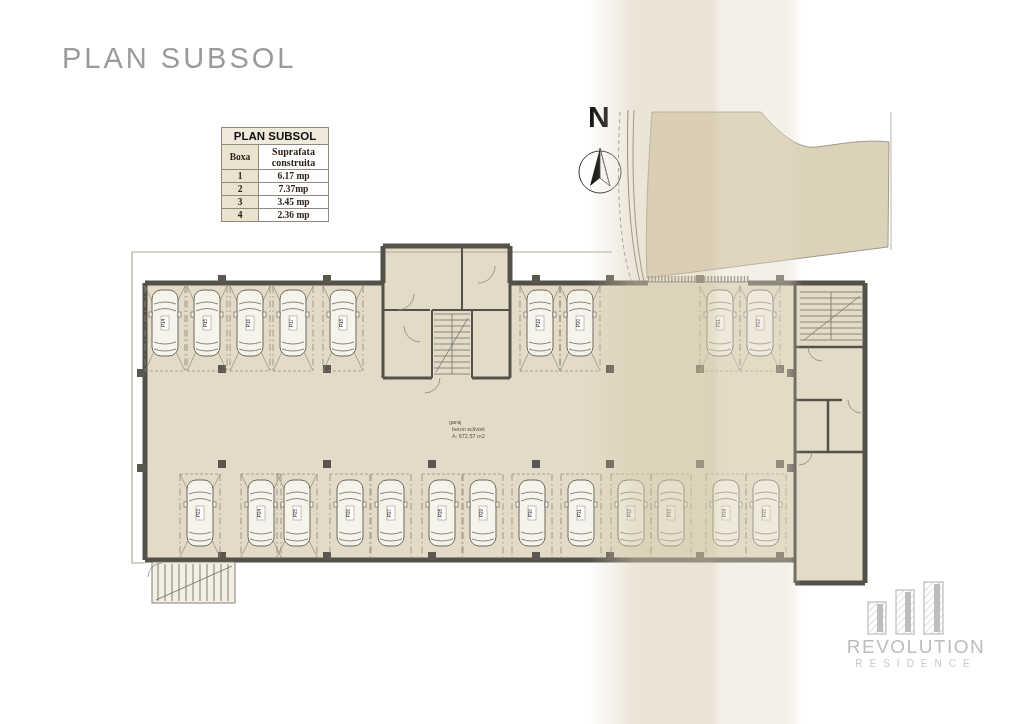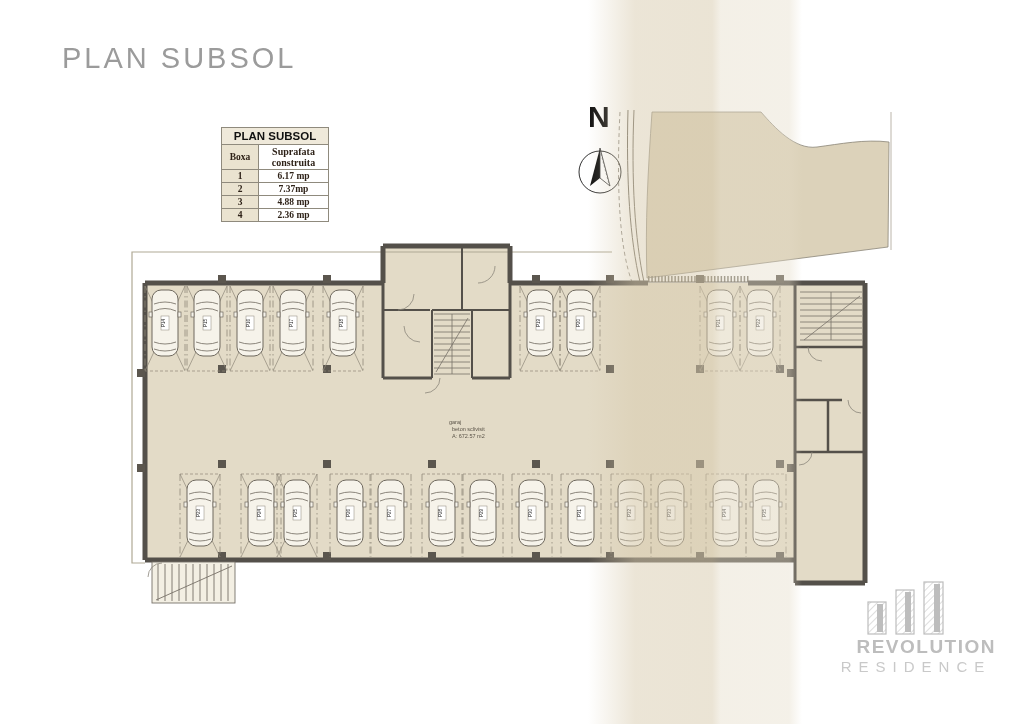--- a/index.html
+++ b/index.html
@@ -29,22 +29,22 @@
         background:linear-gradient(90deg,
           rgba(216,203,174,0) 0%,
           rgba(216,203,174,0.50) 22%,
           rgba(216,203,174,0.52) 58%,
           rgba(228,219,198,0.42) 62%,
           rgba(228,219,198,0.40) 94%,
           rgba(228,219,198,0) 100%);}
   
   .logo{position:absolute;left:836px;top:580px;width:160px;height:100px;text-align:center;}
   .logo .brand{position:absolute;left:0;top:56px;width:160px;font-size:19px;letter-spacing:1.5px;
-               color:#bdbdbd;font-weight:700;text-align:right;}
-  .logo .sub-brand{position:absolute;left:0;top:78px;width:160px;font-size:15px;letter-spacing:7px;
+               color:#bdbdbd;font-weight:400;}
+  .logo .sub-brand{position:absolute;left:0;top:78px;width:160px;font-size:10px;letter-spacing:7px;
                color:#c9c9c9;}
   .logo svg{position:absolute;left:28px;top:0;}
 </style>
 </head>
 <body>
 
 <div class="page">
 
   <div class="main-title">PLAN SUBSOL</div>
 
@@ -62,21 +62,21 @@
         <tr>
           <td class="num">1</td>
           <td class="val">6.17 mp</td>
         </tr>
         <tr>
           <td class="num">2</td>
           <td class="val">7.37mp</td>
         </tr>
         <tr>
           <td class="num">3</td>
-          <td class="val">4.88 mp</td>
+          <td class="val">3.45 mp</td>
         </tr>
         <tr>
           <td class="num">4</td>
           <td class="val">2.36 mp</td>
         </tr>
       </tbody>
   </table>
 
   <div class="north">
     <div class="n-letter">N</div>

